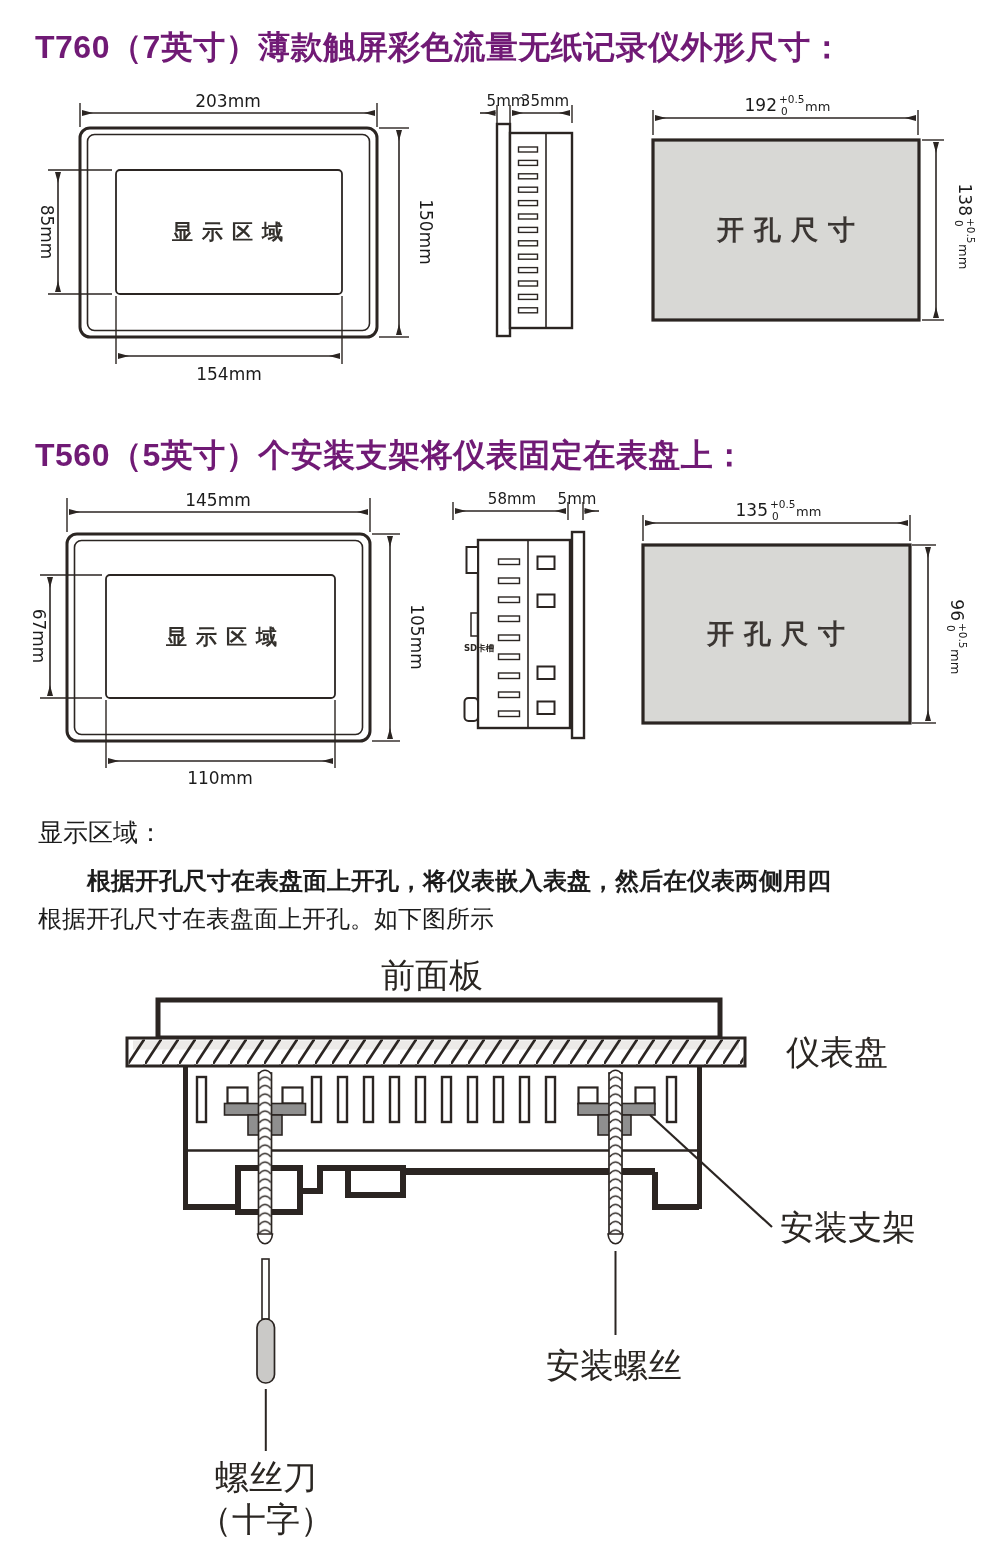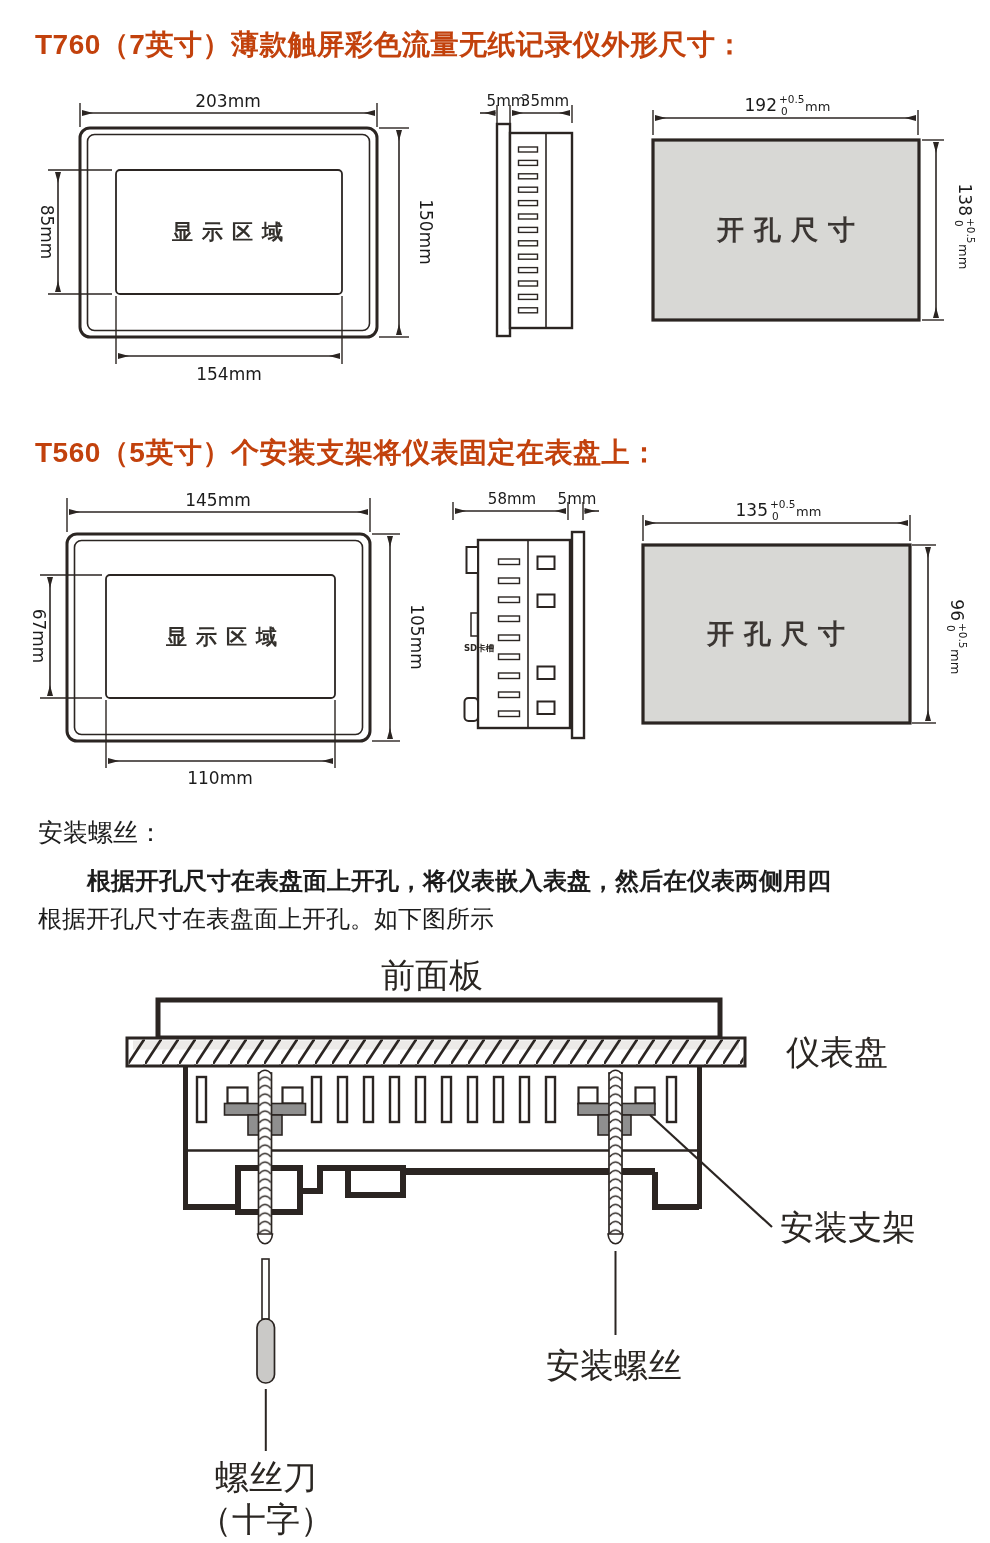--- a/index.html
+++ b/index.html
@@ -1,18 +1,18 @@
 <!DOCTYPE html>
 <html><head>
 <meta charset="utf-8">
 <style>
   html,body{margin:0;padding:0;background:#ffffff;}
   #page{position:relative;width:990px;height:1543px;background:#ffffff;overflow:hidden;
         font-family:"Liberation Sans","DejaVu Sans",sans-serif;}
-  .sec-title{position:absolute;left:35px;font-size:28px;font-weight:700;color:#c2410c;
+  .sec-title{position:absolute;left:35px;font-size:32px;font-weight:700;color:#701a75;
              font-family:"Liberation Sans","DejaVu Sans",sans-serif;letter-spacing:0.5px;}
   #t760-title{top:26px;}
   #t560-title{top:434px;}
   .drawing{position:absolute;left:0;}
   #svg-t760{top:85px;}
   #svg-t560{top:485px;}
   #svg-install{top:925px;}
   #install-text{position:absolute;left:38px;top:816px;width:935px;color:#1c1c1c;
                 font-family:"Liberation Serif","DejaVu Serif",serif;}
   #install-heading{font-size:25px;}
@@ -219,21 +219,21 @@
       <g transform="translate(951,136) rotate(90)">
         <text class="dimtxt" x="0" y="0" text-anchor="end">96</text>
         <text class="toltxt" x="2" y="-8">+0.5</text>
         <text class="toltxt" x="4" y="4">0</text>
         <text class="tolunit" x="28" y="0">mm</text>
       </g>
     </g>
   </svg>
 
   <div id="install-text">
-    <div id="install-heading">安装螺丝：</div>
+    <div id="install-heading">显示区域：</div>
     <div id="install-para">
       <div class="indent">根据开孔尺寸在表盘面上开孔，将仪表嵌入表盘，然后在仪表两侧用四</div>
       <div>根据开孔尺寸在表盘面上开孔。如下图所示</div>
     </div>
   </div>
 
   <svg id="svg-install" class="drawing" width="990" height="618" viewBox="0 0 990 618">
     <defs>
       <pattern id="hatch" patternUnits="userSpaceOnUse" x="128" y="113" width="17" height="26">
         <line x1="0" y1="26" x2="17" y2="0" stroke="#2b2522" stroke-width="2.6"></line>

